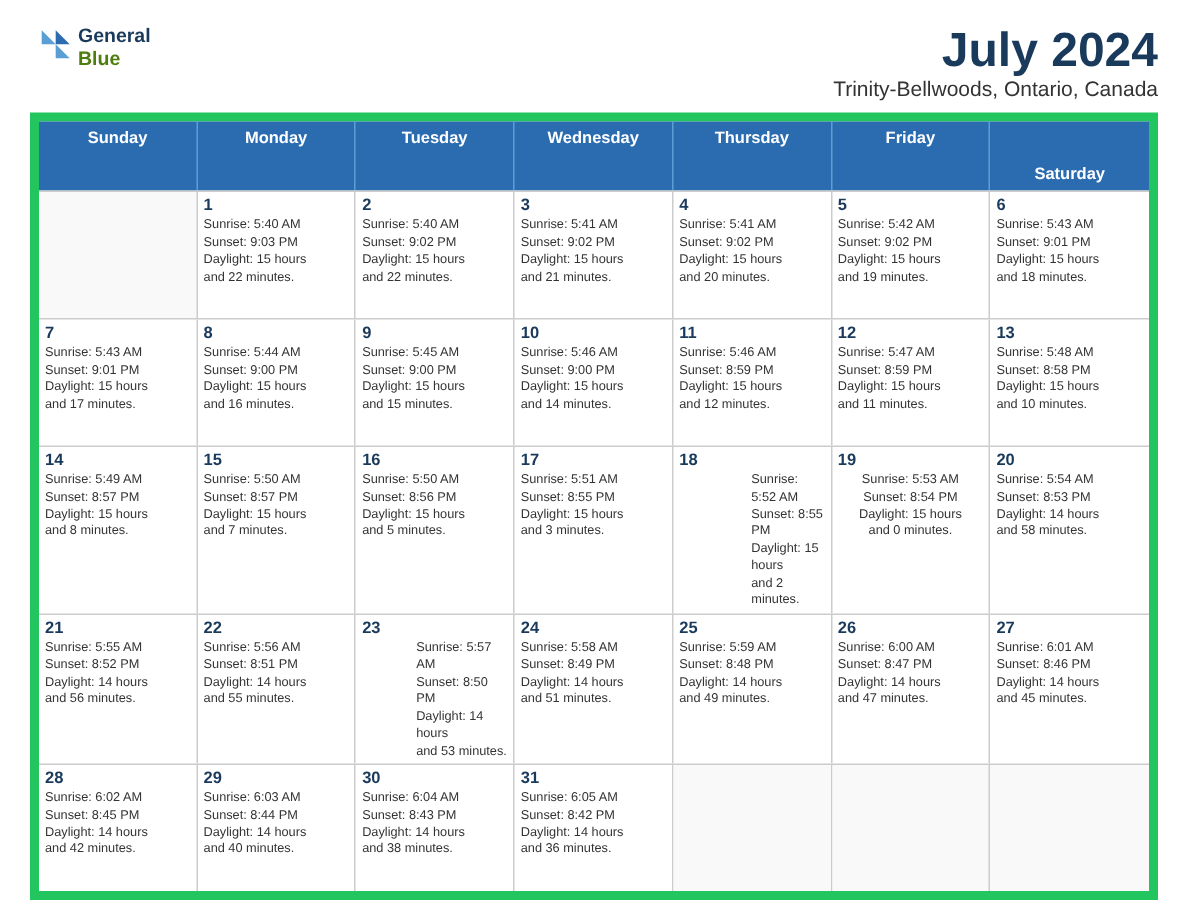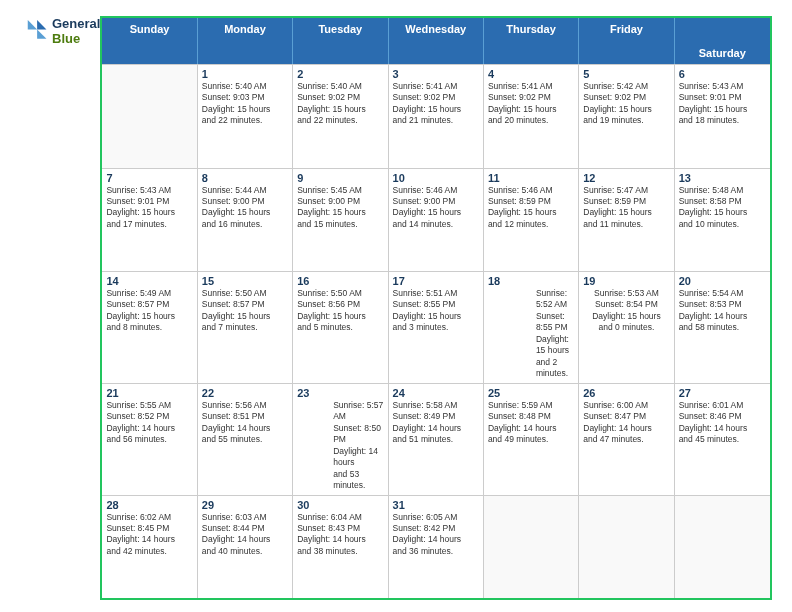--- a/index.html
+++ b/index.html
@@ -8,21 +8,21 @@
       background: #fff;
       width: 792px;
       height: 612px;
       overflow: hidden;
     }
     .page {
       width: 792px;
       height: 612px;
       padding: 16px 20px 12px 20px;
       display: flex;
-      flex-direction: row;
+      flex-direction: column;
     }
     .header {
       display: flex;
       justify-content: space-between;
       align-items: flex-start;
       margin-bottom: 8px;
     }
     .logo {
       display: flex;
       align-items: center;
@@ -42,21 +42,21 @@
       line-height: 1.1;
     }
     .location-title {
       font-size: 14px;
       color: #333;
     }
     .calendar {
       flex: 1;
       display: flex;
       flex-direction: column;
-      border: 2px solid #22c55e;
+      border: 6px solid #22c55e;
     }
     .calendar-header {
       display: grid;
       grid-template-columns: repeat(7, 1fr);
       background: #2b6cb0;
     }
     .calendar-header .day-name {
       color: #fff;
       font-size: 11px;
       font-weight: bold;
@@ -115,20 +115,24 @@
       <svg class="logo-icon" viewBox="0 0 36 36">
         <polygon points="22,4 34,16 22,16" fill="#2b6cb0"></polygon>
         <polygon points="22,16 34,28 22,28" fill="#5a9fd4"></polygon>
         <polygon points="10,4 22,16 10,16" fill="#5a9fd4"></polygon>
       </svg>
       <div>
         <div style="font-size:13px;font-weight:bold;color:#1a3a5c;">General</div>
         <div style="font-size:13px;font-weight:bold;color:#4d7c0f;">Blue</div>
       </div>
     </div>
+    <div class="title-block">
+      <div class="month-title">July 2024</div>
+      <div class="location-title">Trinity-Bellwoods, Ontario, Canada</div>
+    </div>
   </div>
 
   <div class="calendar">
     <div class="calendar-header">
     <div class="day-name">Sunday</div>
         <div class="day-name">Monday</div>
         <div class="day-name">Tuesday</div>
         <div class="day-name">Wednesday</div>
         <div class="day-name">Thursday</div>
         <div class="day-name">Friday</div>

